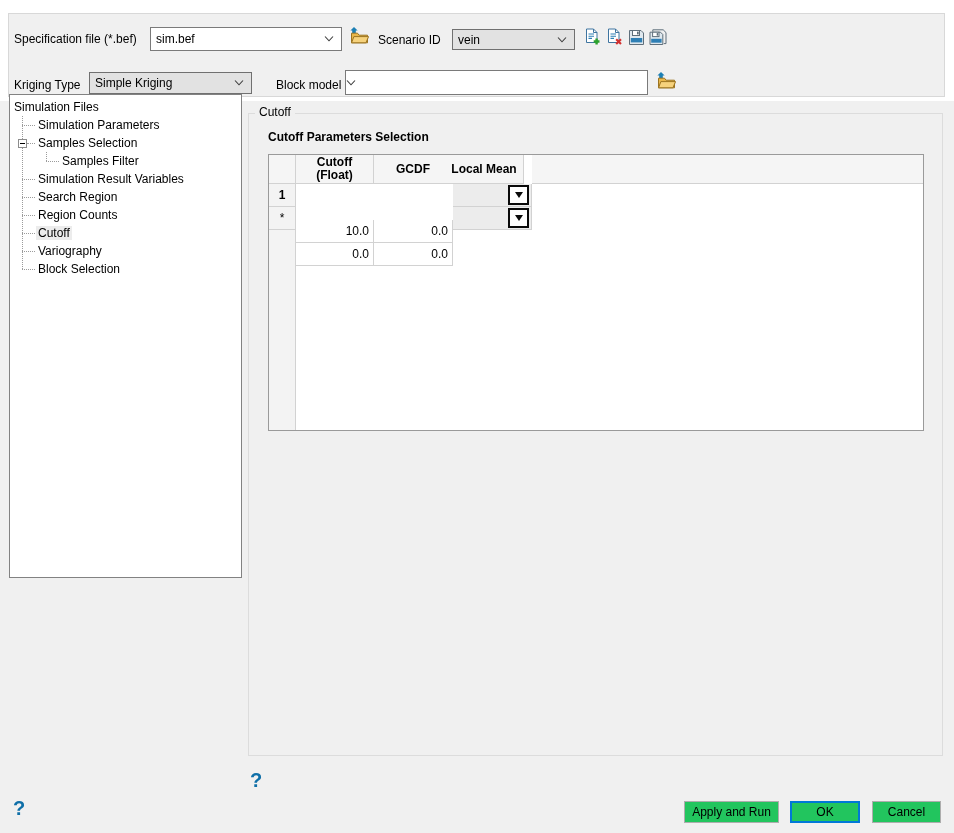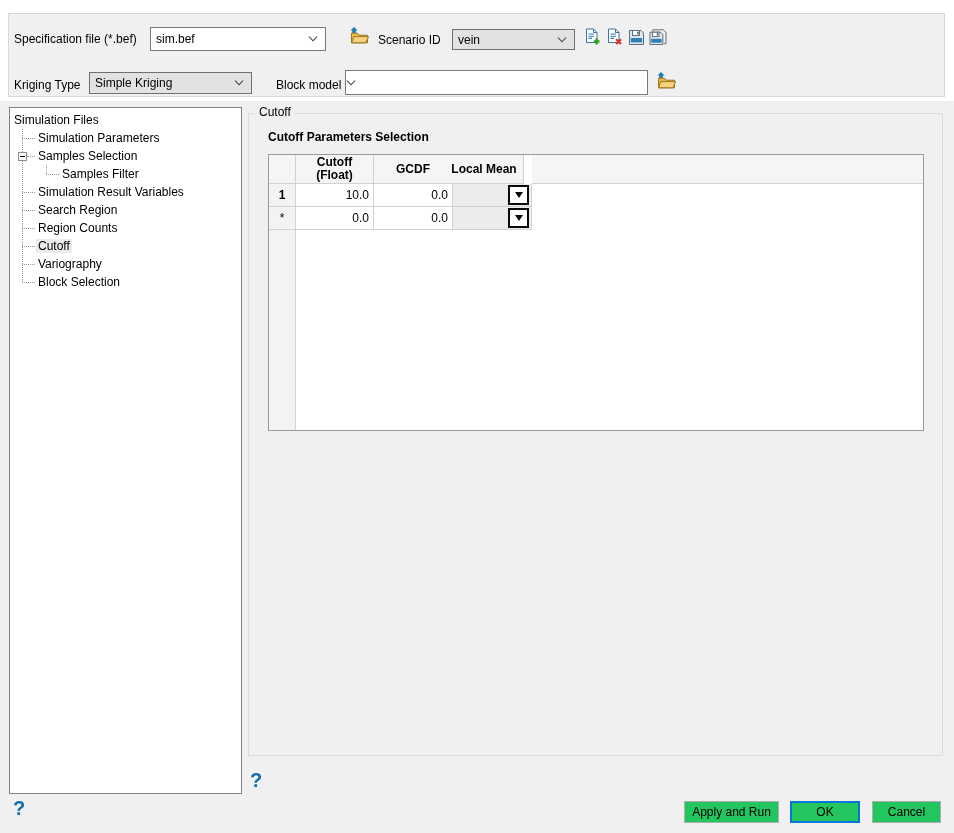--- a/index.html
+++ b/index.html
@@ -14,21 +14,21 @@
   .toppanel { left:8px; top:13px; width:937px; height:84px; background:#f0f0f0; border:1px solid #d8d8d8; }
   .lbl { font-size:12px; white-space:nowrap; line-height:16px; }
   .combo { display:flex; align-items:center; }
   .combo-white { background:#fff; border:1px solid #7a7a7a; }
   .combo-gray  { background:#e2e2e2; border:1px solid #707070; }
   .combo .val { flex:1; padding-left:5px; font-size:12px; white-space:nowrap; overflow:hidden; }
   .combo .chev { margin-right:7px; display:flex; }
   .icon-btn { display:flex; align-items:center; justify-content:center; cursor:pointer; }
 
   
-  .treepanel { left:9px; top:107px; width:233px; height:687px; background:#fff; border:1px solid #828282; }
+  .treepanel { left:9px; top:94px; width:233px; height:484px; background:#fff; border:1px solid #828282; }
   .tree-row { position:absolute; height:18px; line-height:18px; font-size:12px; white-space:nowrap; cursor:default; }
   .tree-row span.sel { background:#ececec; padding:0 2px; }
   .dotv { position:absolute; width:0; border-left:1px dotted #9b9b9b; }
   .doth { position:absolute; height:0; border-top:1px dotted #9b9b9b; }
   .expander { position:absolute; width:9px; height:9px; background:#fff; border:1px solid #8c8c8c; }
   .expander::after { content:""; position:absolute; left:1px; right:1px; top:3px; border-top:1px solid #000; }
 
   
   .groupbox { left:248px; top:113px; width:695px; height:643px; border:1px solid #dcdcdc; }
   .groupbox-label { position:absolute; left:6px; top:-9px; background:#f0f0f0; padding:0 4px; font-size:12px; line-height:15px; }
@@ -38,42 +38,42 @@
   .grid { position:absolute; left:19px; top:40px; width:656px; height:277px; background:#fff; border:1px solid #9a9a9a; }
   .gcell { position:absolute; font-size:12px; }
   .ghead { background:#f5f5f5; border-right:1px solid #d2d2d2; border-bottom:1px solid #d2d2d2;
            font-weight:bold; display:flex; align-items:center; justify-content:center; text-align:center;
            white-space:pre-line; line-height:13px; }
   .gfill { background:#f5f5f5; border-bottom:1px solid #d2d2d2; }
   .growhead { background:#f3f3f3; border-right:1px solid #d2d2d2; border-bottom:1px solid #d2d2d2;
               display:flex; align-items:center; justify-content:center; }
   .growstrip { background:#f3f3f3; border-right:1px solid #d2d2d2; }
   .gdata { background:#fff; border-right:1px solid #d2d2d2; border-bottom:1px solid #d2d2d2;
-           text-align:right; padding:3px 4px 0 0; line-height:17px; }
+           text-align:right; padding:3px 4px 0 0; line-height:17px;margin-top:36px; }
   .gcombo { background:#ececec; border-right:1px solid #d2d2d2; border-bottom:1px solid #d2d2d2; }
   .dd-btn { position:absolute; right:2px; top:1px; width:21px; height:20px; background:#fff;
             border:2px solid #0a0a0a; display:flex; align-items:center; justify-content:center; cursor:pointer; }
   .dd-tri { width:0; height:0; border-left:4px solid transparent; border-right:4px solid transparent; border-top:6px solid #0a0a0a; }
 
   
   .help { color:#0f6fa8; font-weight:bold; font-size:20px; line-height:20px; cursor:pointer; }
   .btn { background:#22c55e; border:1px solid #adadad; font-size:12px; font-family:"Liberation Sans", sans-serif;
          color:#000; cursor:pointer; }
   .btn-default { border:2px solid #0078d7; }
 </style>
 </head>
 <body>
 
 <div id="app">
 
   <div class="abs topwhite"></div>
   <div class="abs toppanel"></div>
 
   <div class="abs lbl" style="left:14px; top:31px;">Specification file (*.bef)</div>
-  <div class="abs combo combo-white" style="left:150px; top:27px; width:176px; height:24px;">
+  <div class="abs combo combo-white" style="left:150px; top:27px; width:192px; height:24px;">
     <span class="val">sim.bef</span>
     <span class="chev">
       <svg width="10" height="6" viewBox="0 0 10 6">
           <path d="M1 0.5 L5 4.8 L9 0.5" fill="none" stroke="#3c3c3c" stroke-width="1.1"></path>
         </svg>
     </span>
   </div>
   <div class="abs icon-btn" style="left:348px; top:28px; width:21px; height:19px;">
     <span>
       <svg width="20" height="17" viewBox="0 0 20 17">

